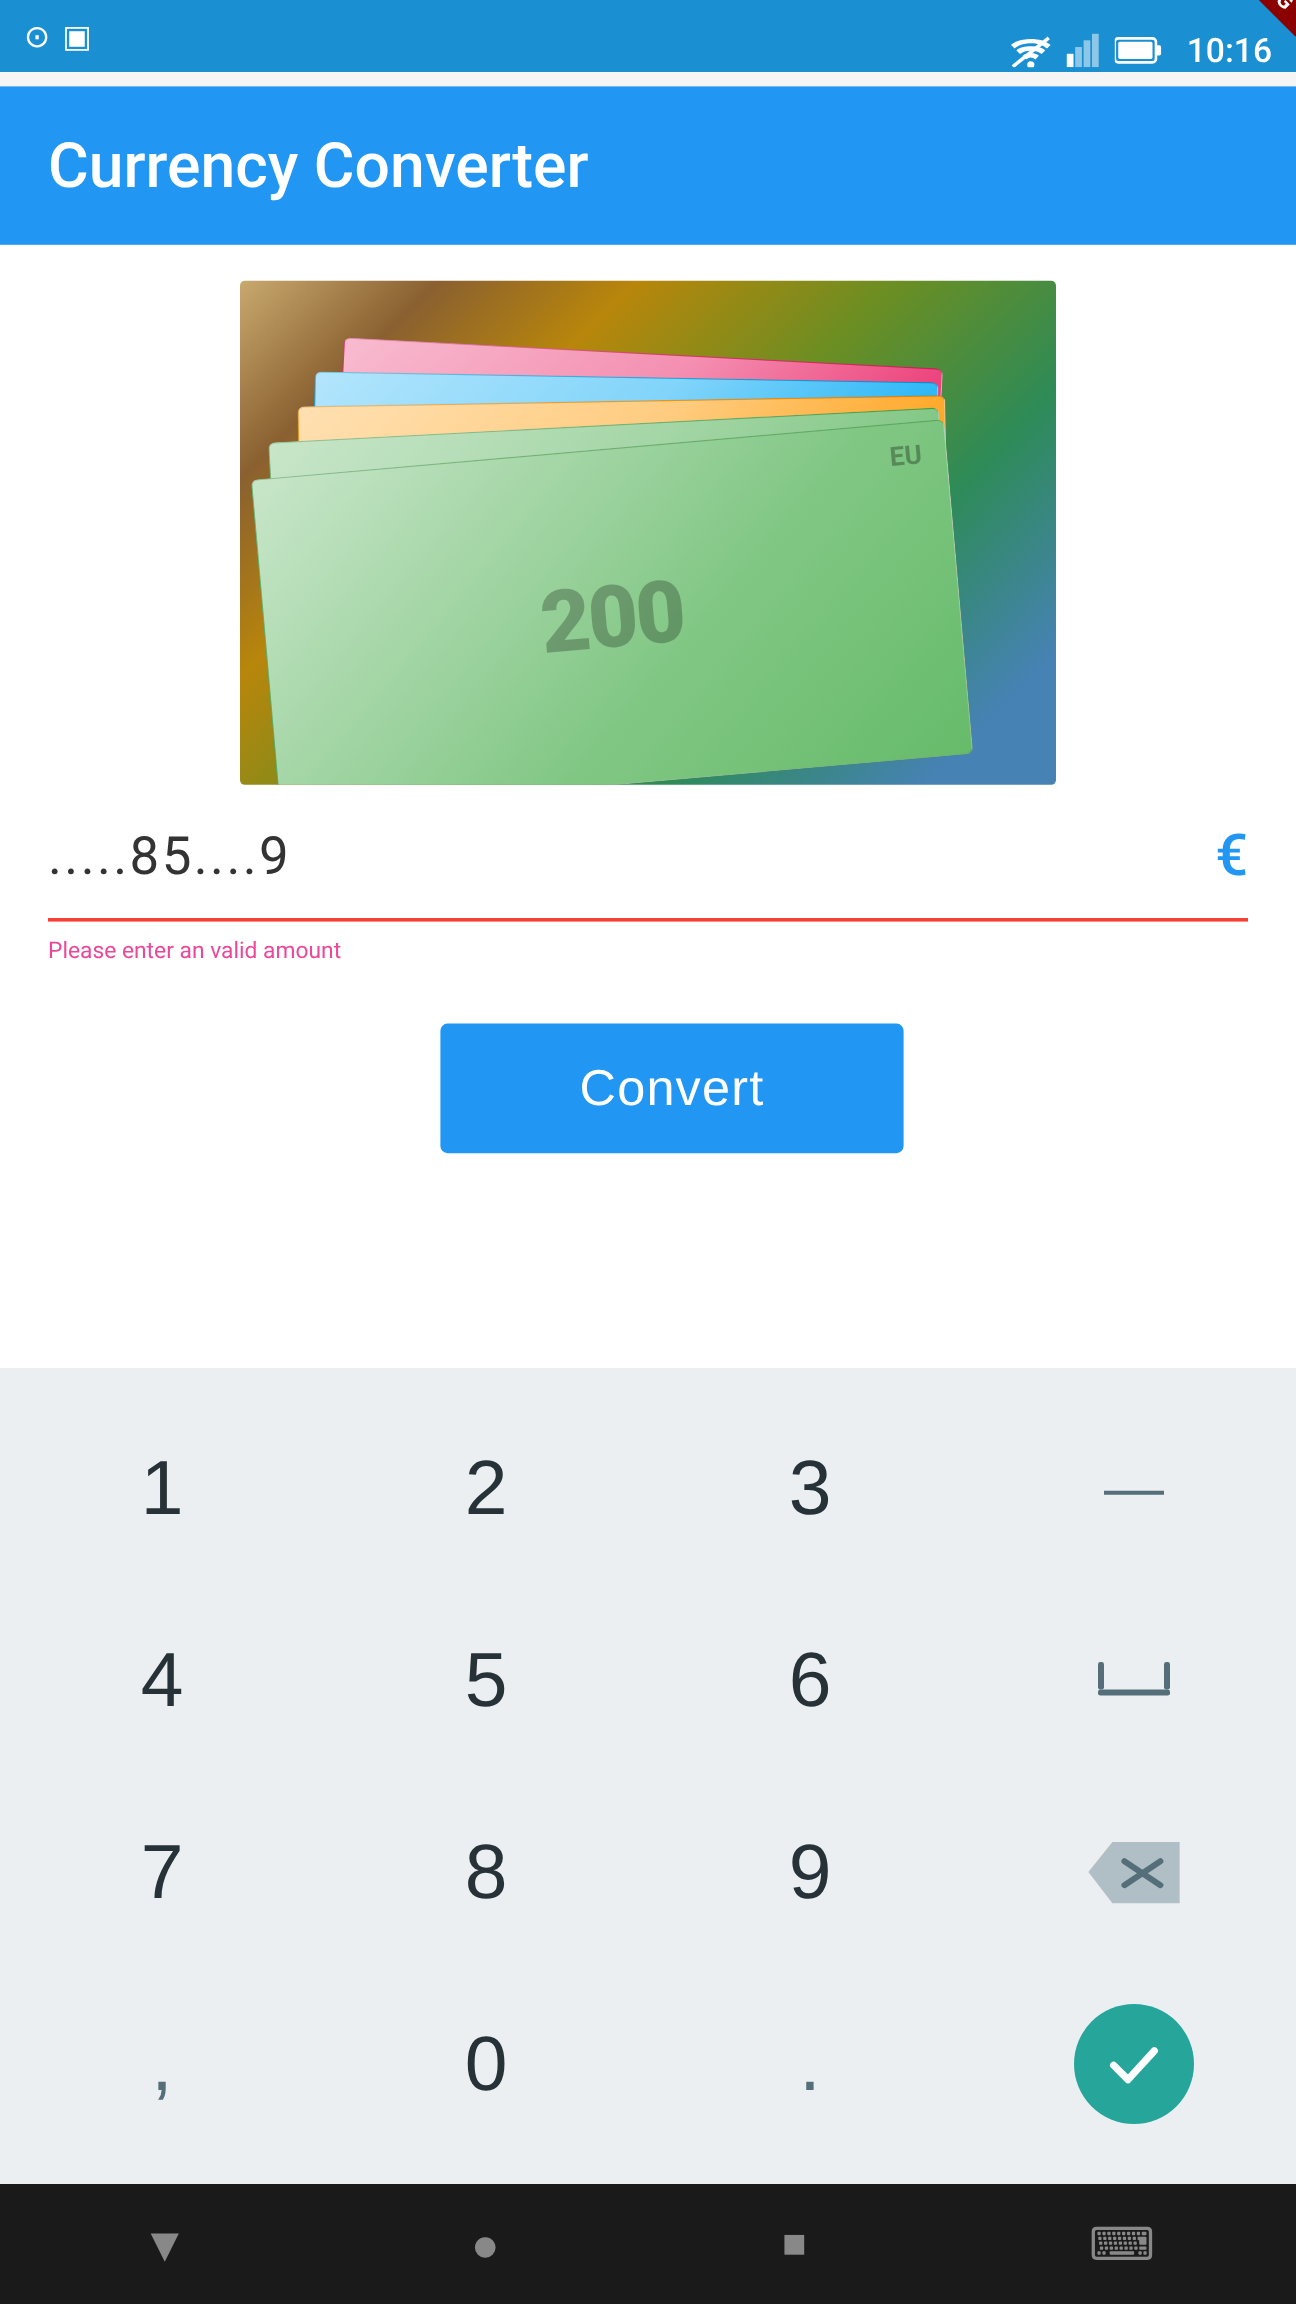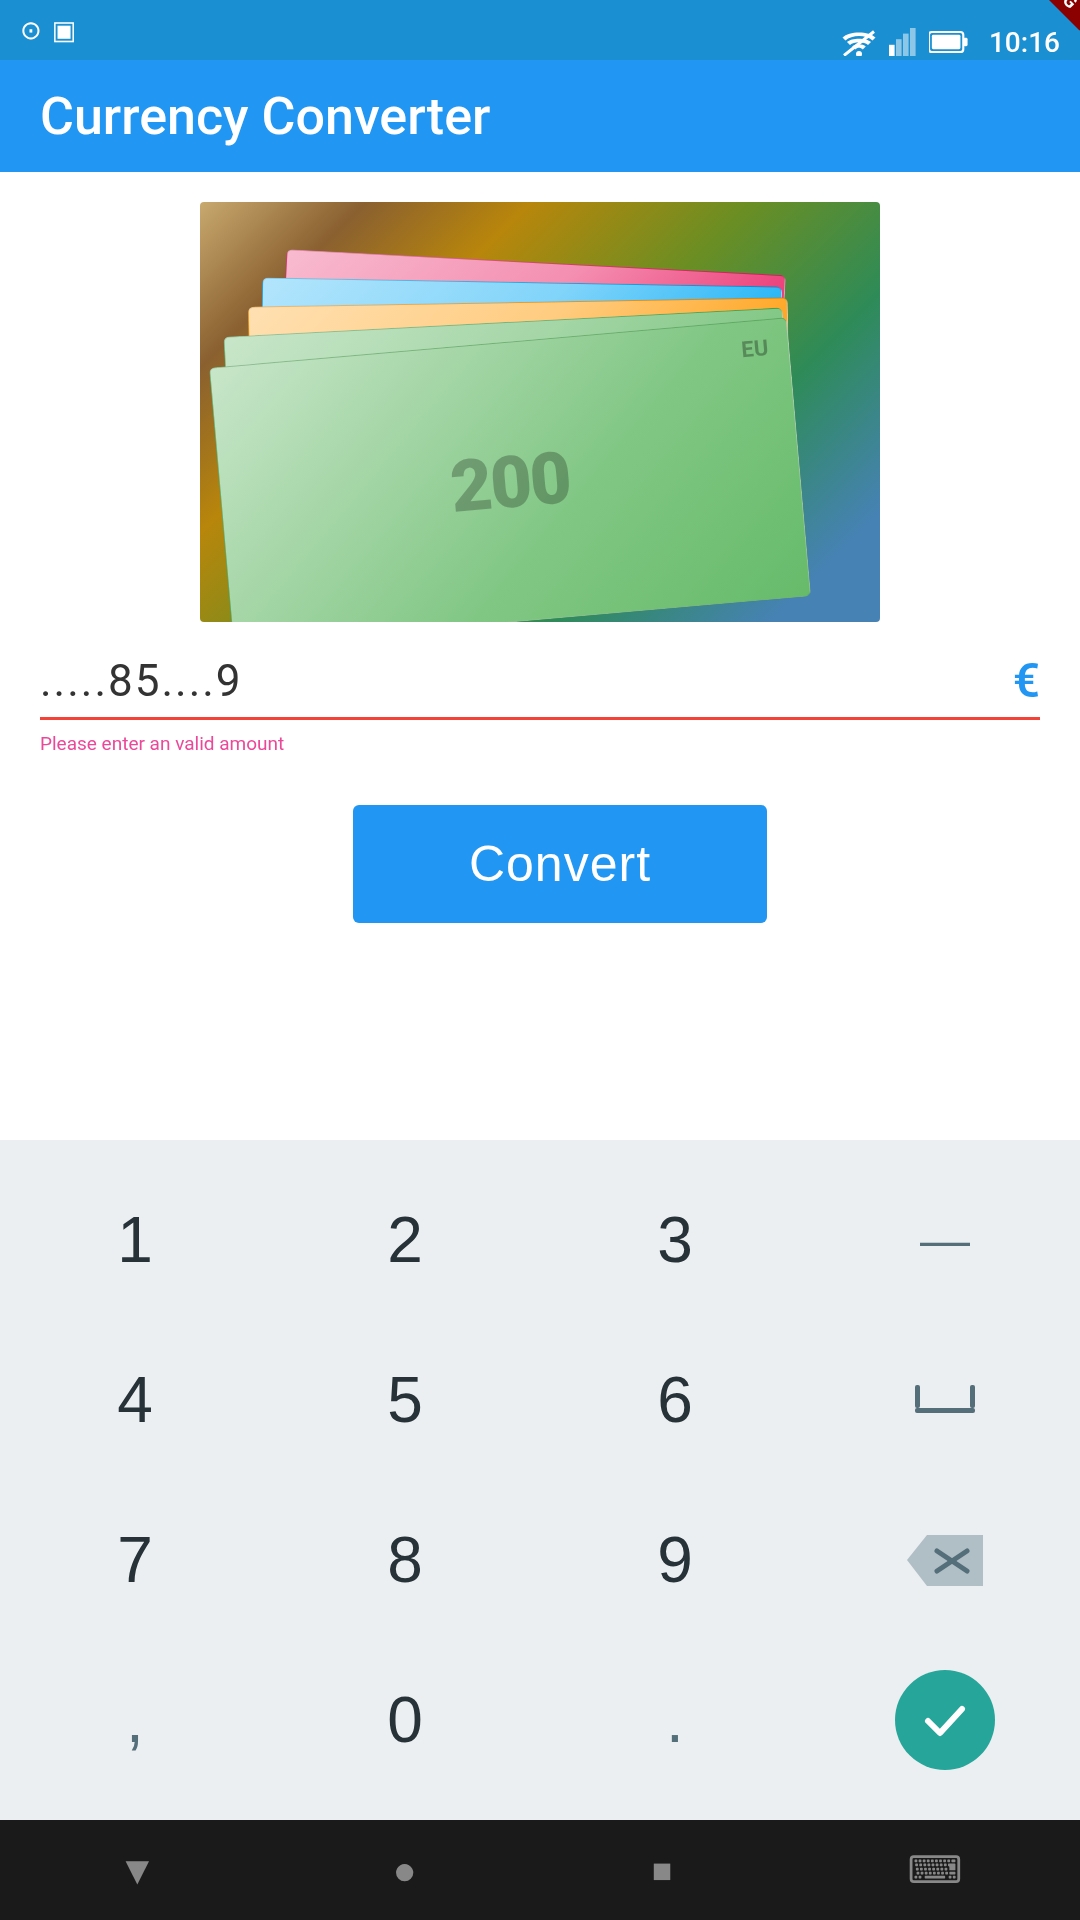--- a/index.html
+++ b/index.html
@@ -70,26 +70,27 @@
       position: absolute;
       top: 10px;
       right: -20px;
       width: 100px;
       padding: 4px 0;
     }
 
     
     .app-bar {
       width: 100%;
-      height: 112px;
+      height: 132px;
       background: #2196F3;
       display: flex;
       align-items: center;
       padding: 0 40px;
       position: relative;
+      margin-top: 12px;
     }
 
     .app-title {
       color: white;
       font-size: 52px;
       font-weight: 500;
     }
 
     
     .content {
@@ -194,21 +195,21 @@
     
     .amount-area {
       padding: 30px 40px 10px;
       position: relative;
     }
 
     .amount-row {
       display: flex;
       align-items: center;
       justify-content: space-between;
-      padding-bottom: 8px;
+      padding-bottom: 24px;
     }
 
     .amount-text {
       font-size: 44px;
       color: #333;
       letter-spacing: 2px;
     }
 
     .currency-symbol {
       font-size: 48px;
@@ -234,21 +235,21 @@
       justify-content: center;
       margin: 40px 0;
     }
 
     .convert-btn {
       background: #2196F3;
       color: white;
       border: none;
       border-radius: 6px;
       padding: 30px 116px;
-      font-size: 50px;
+      font-size: 42px;
       font-weight: 500;
       cursor: pointer;
       letter-spacing: 1px;
       margin-left: 40px;
     }
 
     
     .keyboard {
       background: #eceff1;
       padding: 20px 0;

